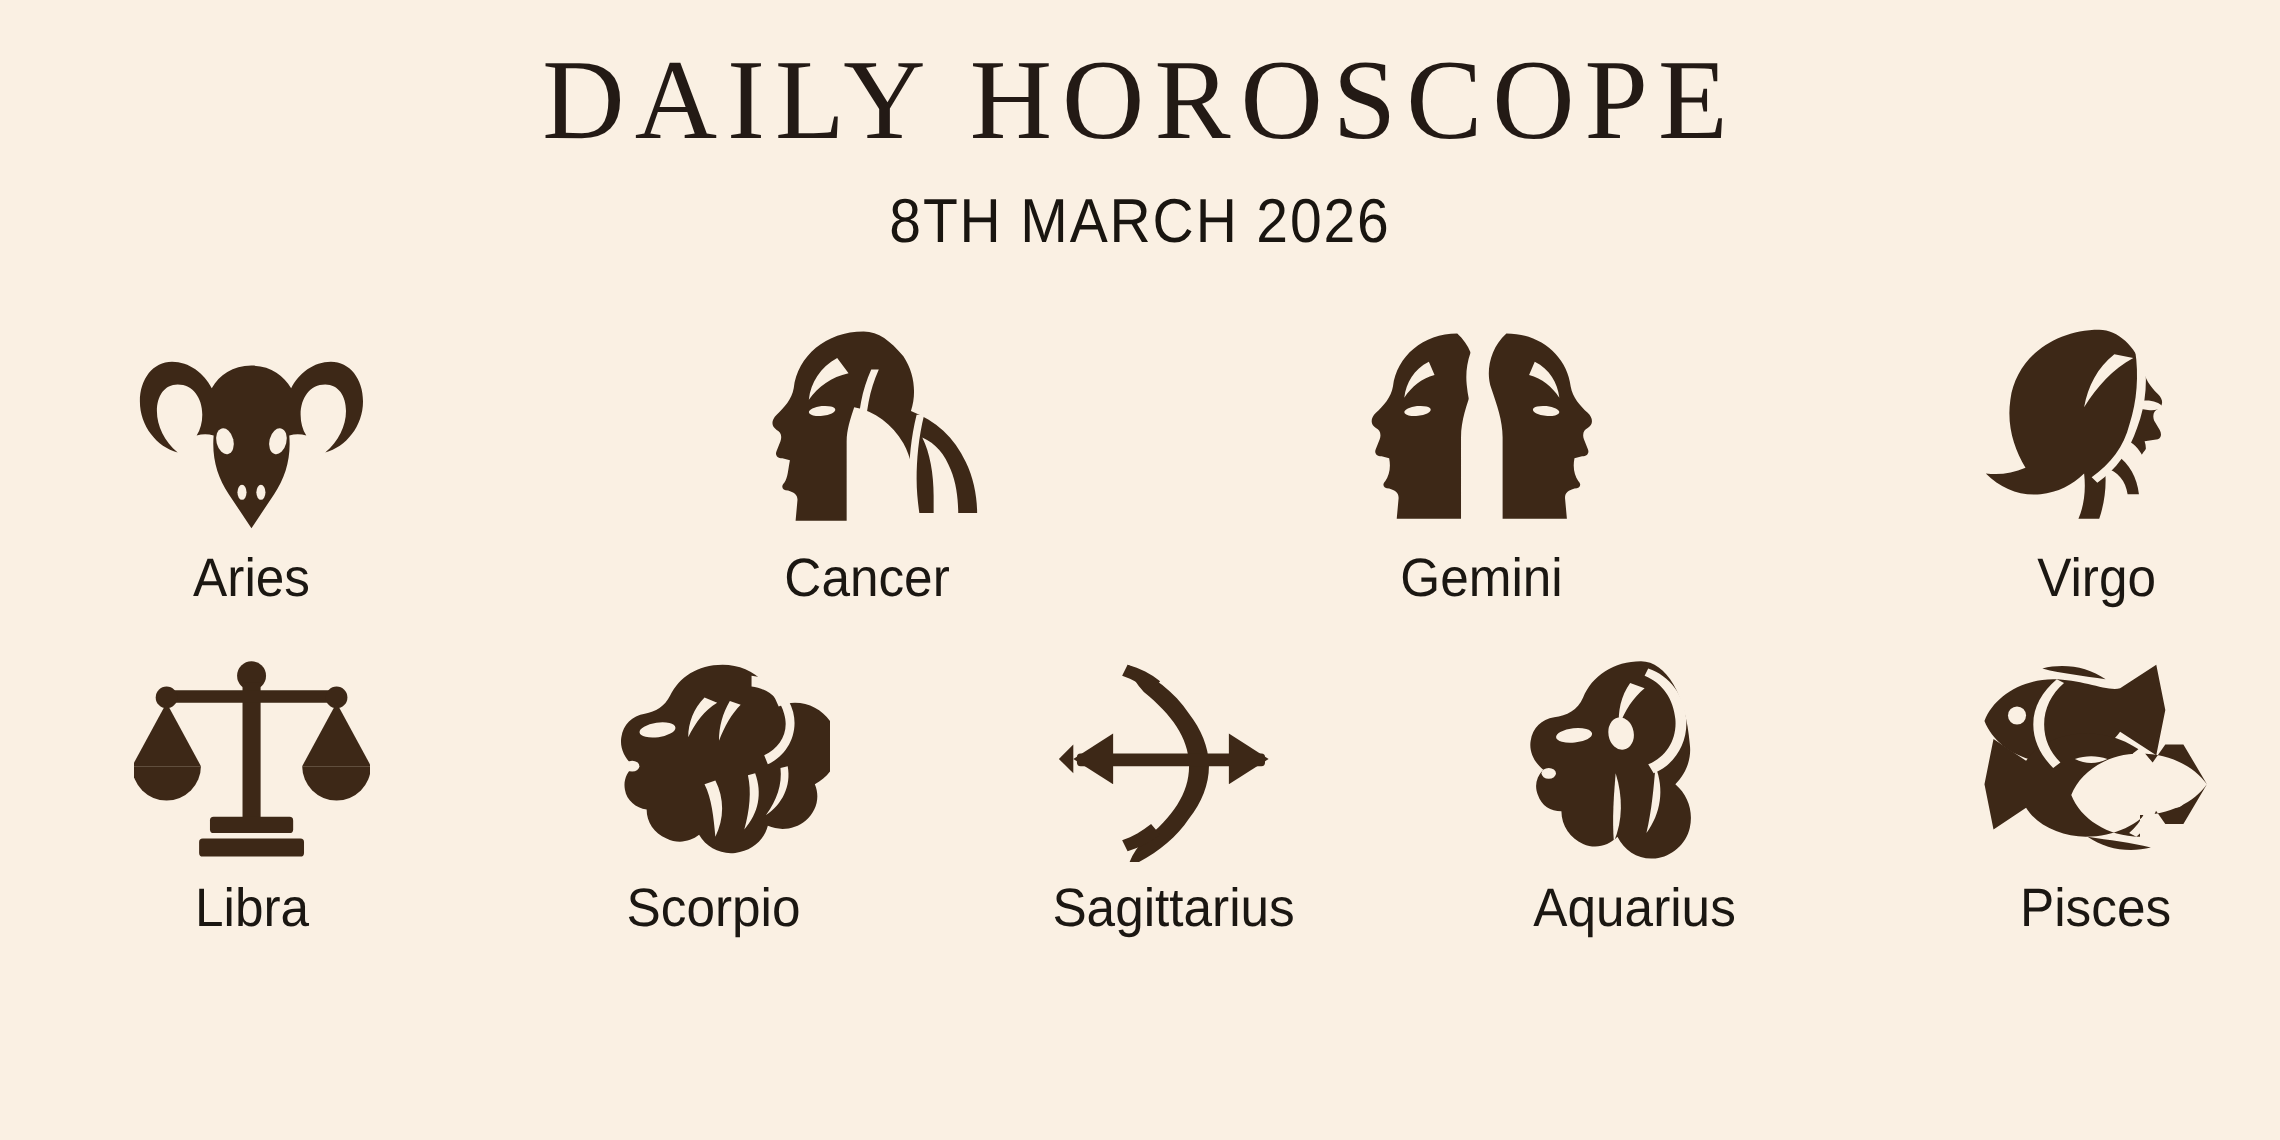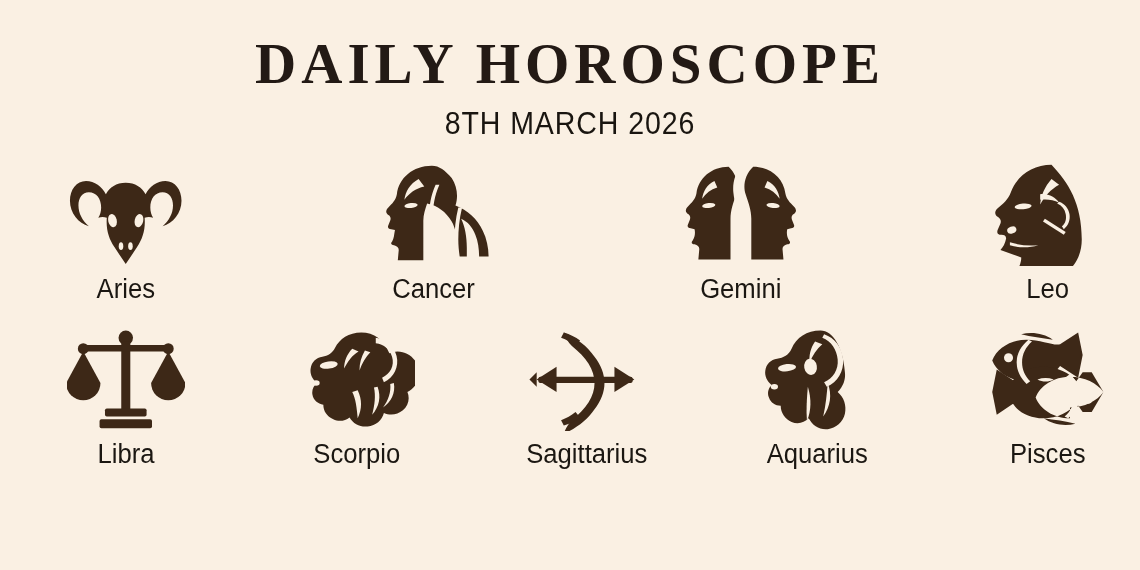--- a/index.html
+++ b/index.html
@@ -23,25 +23,25 @@
 
   
   .header {
     width: 100%;
     text-align: center;
     padding-top: 22px;
   }
   .title {
     font-family: "Liberation Serif", "DejaVu Serif", serif;
     font-size: 57px;
-    font-weight: 700;
+    font-weight: 400;
     letter-spacing: 5px;
     color: #231a15;
     line-height: 1.0;
-    margin: 13px;
+    margin: 0;
     white-space: nowrap;
   }
   .subtitle {
     font-family: "Liberation Sans", sans-serif;
     font-size: 31px;
     font-weight: 300;
     letter-spacing: 1px;
     color: #191510;
     margin: 14px 0 0 0;
     transform: scaleX(0.92);
@@ -145,36 +145,33 @@
             <ellipse cx="41" cy="46" rx="7" ry="2.6" fill="#faf0e3" transform="rotate(-6 41 46)"></ellipse>
             <path d="M88 5c18 0 32 12 34 28 1 6 5 10 9 14 3 3 3 6 0 8-2 1-3 3-2 6l2 5c1 2 0 4-3 4l-4 1c-1 5 0 9 2 12 2 2 1 4-2 4-3 1-5 2-5 5l1 11H86V60c0-9-3-17-6-26-3-8-1-21 8-29z"></path>
             <path d="M103 20c8 4 12 11 13 19-4-6-9-10-16-12z" fill="#faf0e3"></path>
             <ellipse cx="109" cy="46" rx="7" ry="2.6" fill="#faf0e3" transform="rotate(6 109 46)"></ellipse>
             <path d="M75 4c-6 8-9 18-8 28 1 11 5 21 5 32 0 14-2 25-6 36h6c4-11 6-22 6-36 0-11-4-21-5-32-1-10 2-20 8-28z" fill="#faf0e3"></path>
           </svg>
         </div>
         <div class="sign-label">Gemini</div>
       </div>
 
+
       <div class="sign">
         <div class="sign-icon">
           <svg viewBox="0 0 120 110" xmlns="http://www.w3.org/2000/svg">
-            <path d="M64 3C44 3 27 15 21 32c-3 8-8 12-13 16-4 3-5 7-1 10 3 2 4 4 3 7l-3 7c-1 3 0 5 4 5 3 0 5 1 5 4-1 5-3 9-6 12l22 8c0 5-2 10-5 15l-7 11h33c12 0 23-5 31-14 8-8 12-19 12-31C96 44 82 22 64 3z"></path>
-            <ellipse cx="34" cy="47" rx="9" ry="3" fill="#faf0e3" transform="rotate(-5 34 47)"></ellipse>
-            <ellipse cx="22" cy="72" rx="5" ry="3.6" fill="#faf0e3" transform="rotate(-20 22 72)"></ellipse>
-            <path d="M64 18c-7 8-11 17-12 27 5-9 11-16 20-21z" fill="#faf0e3"></path>
-            <path d="M52 34c9-1 16 3 20 9-6-3-13-4-20-3z" fill="#faf0e3"></path>
-            <path d="M72 42c6 2 10 7 11 13 1 6-1 12-6 16l-2-3c4-3 5-8 4-13-1-5-4-9-9-11z" fill="#faf0e3"></path>
-            <path d="M57 60l22 14-2 3-22-14z" fill="#faf0e3"></path>
-            <path d="M20 85c10 3 20 4 30 3-10 3-20 3-30 0z" fill="#faf0e3"></path>
-          </svg>
-        </div>
-        <div class="sign-label">Leo</div>
-      </div>
-
+            <path d="M62 3C38 3 18 18 15 40c-2 14 2 26 8 36-7 3-14 4-21 3 8 8 18 12 29 11 9-1 17-5 23-11 1 9 0 17-3 24h11c3-9 4-18 3-27 7 2 11 7 12 14h6c-1-9-5-16-12-21 2-2 4-5 5-8 4 2 7 5 9 9 2-2 2-5 1-8l7-1c2-1 2-3 1-5l-3-5c-1-3 0-5 2-6 3-2 3-5 0-8-4-4-7-8-8-14C81 12 72 3 62 3z"></path>
+            <path d="M70 16c-9 7-14 17-16 28 7-11 15-20 26-26z" fill="#faf0e3"></path>
+            <ellipse cx="88" cy="43" rx="7" ry="2.5" fill="#faf0e3" transform="rotate(6 88 43)"></ellipse>
+            <path d="M85 14c3 14 2 28-3 41-4 12-11 22-21 29l-3-3c10-7 17-16 20-28 4-12 5-26 3-39z" fill="#faf0e3"></path>
+            <path d="M92 66c-4 3-6 7-6 12 0 6 3 11 9 14l-2 3c-7-4-11-10-11-17 0-6 3-11 8-15z" fill="#faf0e3"></path>
+          </svg>
+        </div>
+        <div class="sign-label">Virgo</div>
+      </div>
 
     </div>
 
     <div class="row">
 
       <div class="sign">
         <div class="sign-icon">
           <svg viewBox="0 0 130 115" xmlns="http://www.w3.org/2000/svg">
             <circle cx="65" cy="12" r="8"></circle>
             <rect x="60" y="16" width="10" height="76"></rect>

